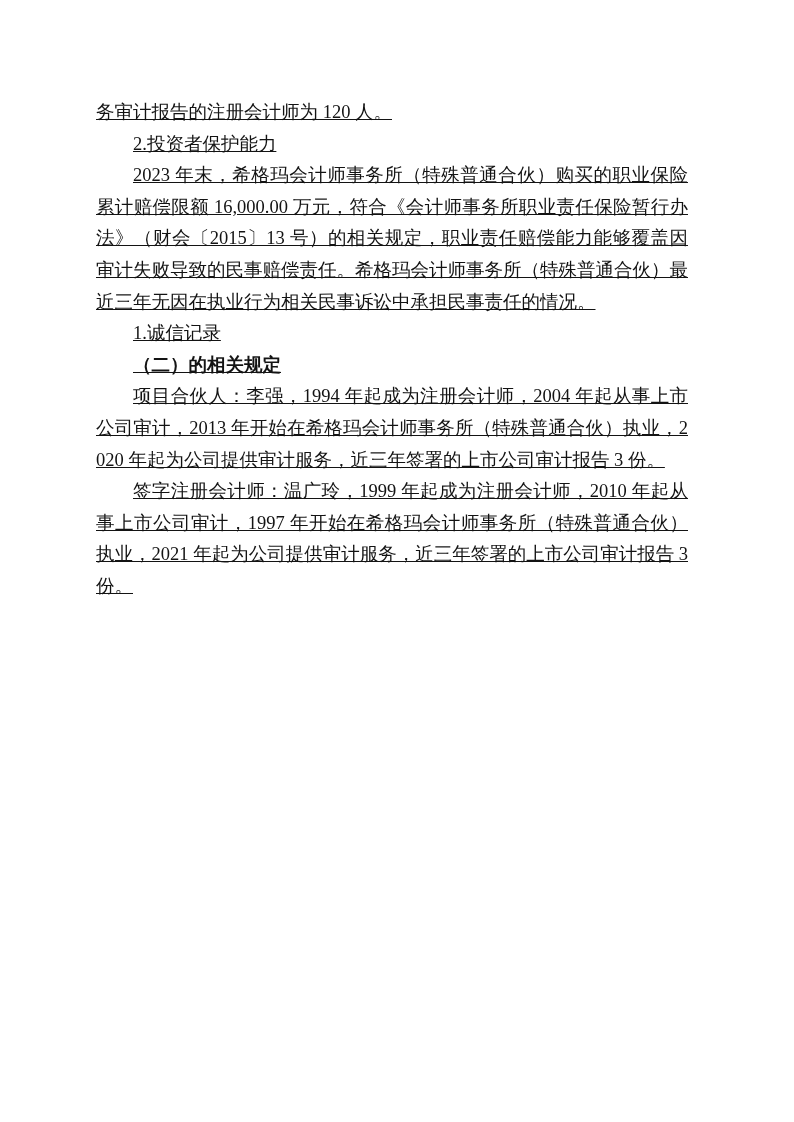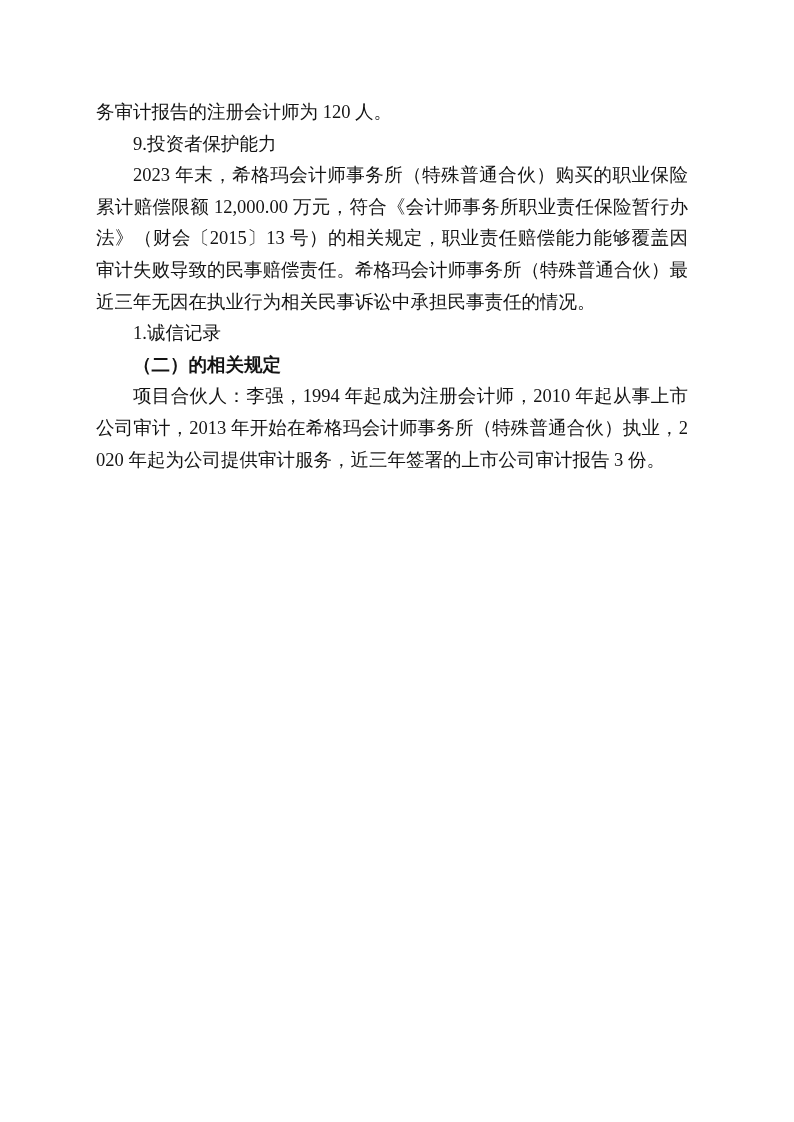--- a/index.html
+++ b/index.html
@@ -13,20 +13,21 @@
     overflow: hidden;
     font-family: "Liberation Serif", "DejaVu Serif", serif;
     color: #131313;
   }
   .page {
     box-sizing: border-box;
     width: 794px;
     height: 1122px;
     padding: 97px 106px 40px 96px;
     background: #ffffff;
+    text-decoration: underline;
   }
   .doc p {
     margin: 0;
     padding: 0;
     font-size: 18.5px;
     line-height: 31.6px;
     text-align: justify;
     letter-spacing: 0;
     word-break: break-all;
   }
@@ -39,19 +40,20 @@
   .doc p.bold {
     font-weight: bold;
   }
 </style>
 </head>
 <body>
 
 <div class="page">
   <div class="doc">
     <p class="noindent">务审计报告的注册会计师为 120 人。</p>
-    <p class="indent">9.投资者保护能力</p>
-    <p class="indent">2023 年末，希格玛会计师事务所（特殊普通合伙）购买的职业保险累计赔偿限额 12,000.00 万元，符合《会计师事务所职业责任保险暂行办法》（财会〔2015〕13 号）的相关规定，职业责任赔偿能力能够覆盖因审计失败导致的民事赔偿责任。希格玛会计师事务所（特殊普通合伙）最近三年无因在执业行为相关民事诉讼中承担民事责任的情况。</p>
+    <p class="indent">2.投资者保护能力</p>
+    <p class="indent">2023 年末，希格玛会计师事务所（特殊普通合伙）购买的职业保险累计赔偿限额 16,000.00 万元，符合《会计师事务所职业责任保险暂行办法》（财会〔2015〕13 号）的相关规定，职业责任赔偿能力能够覆盖因审计失败导致的民事赔偿责任。希格玛会计师事务所（特殊普通合伙）最近三年无因在执业行为相关民事诉讼中承担民事责任的情况。</p>
     <p class="indent">1.诚信记录</p>
     <p class="indent bold">（二）的相关规定</p>
-    <p class="indent">项目合伙人：李强，1994 年起成为注册会计师，2010 年起从事上市公司审计，2013 年开始在希格玛会计师事务所（特殊普通合伙）执业，2020 年起为公司提供审计服务，近三年签署的上市公司审计报告 3 份。</p>
+    <p class="indent">项目合伙人：李强，1994 年起成为注册会计师，2004 年起从事上市公司审计，2013 年开始在希格玛会计师事务所（特殊普通合伙）执业，2020 年起为公司提供审计服务，近三年签署的上市公司审计报告 3 份。</p>
+    <p class="indent">签字注册会计师：温广玲，1999 年起成为注册会计师，2010 年起从事上市公司审计，1997 年开始在希格玛会计师事务所（特殊普通合伙）执业，2021 年起为公司提供审计服务，近三年签署的上市公司审计报告 3 份。</p>
   </div>
 </div>
 
 </body></html>

